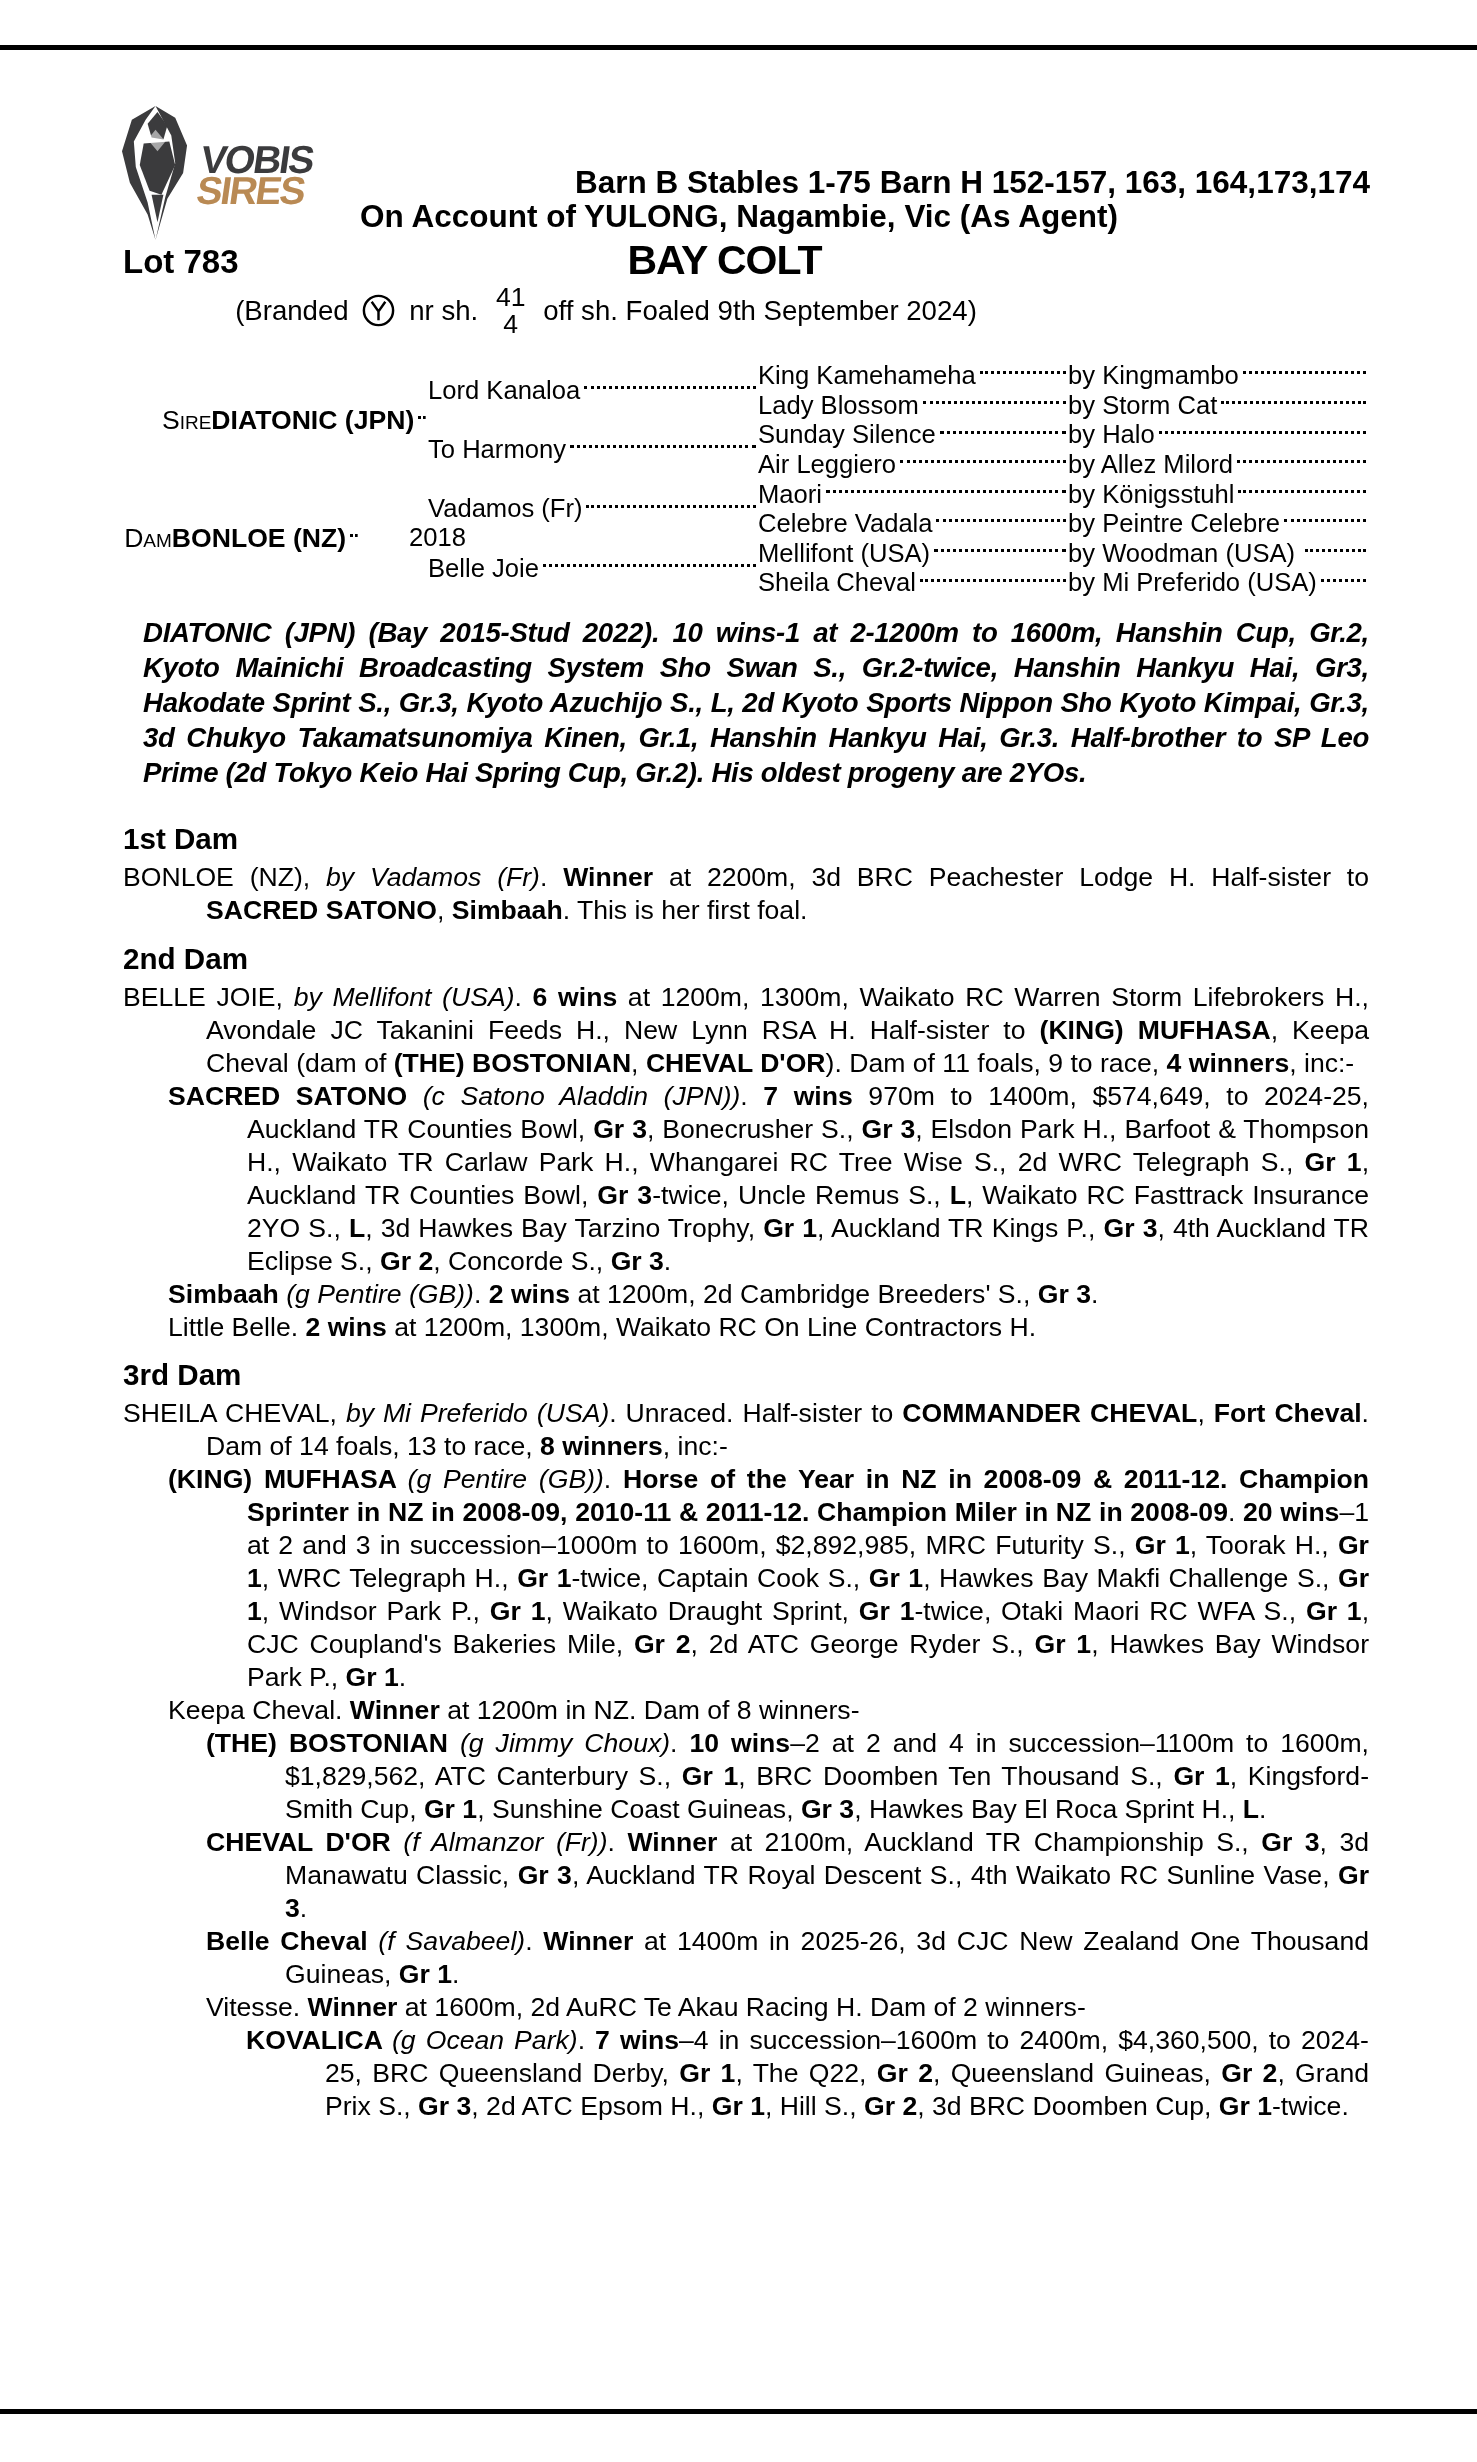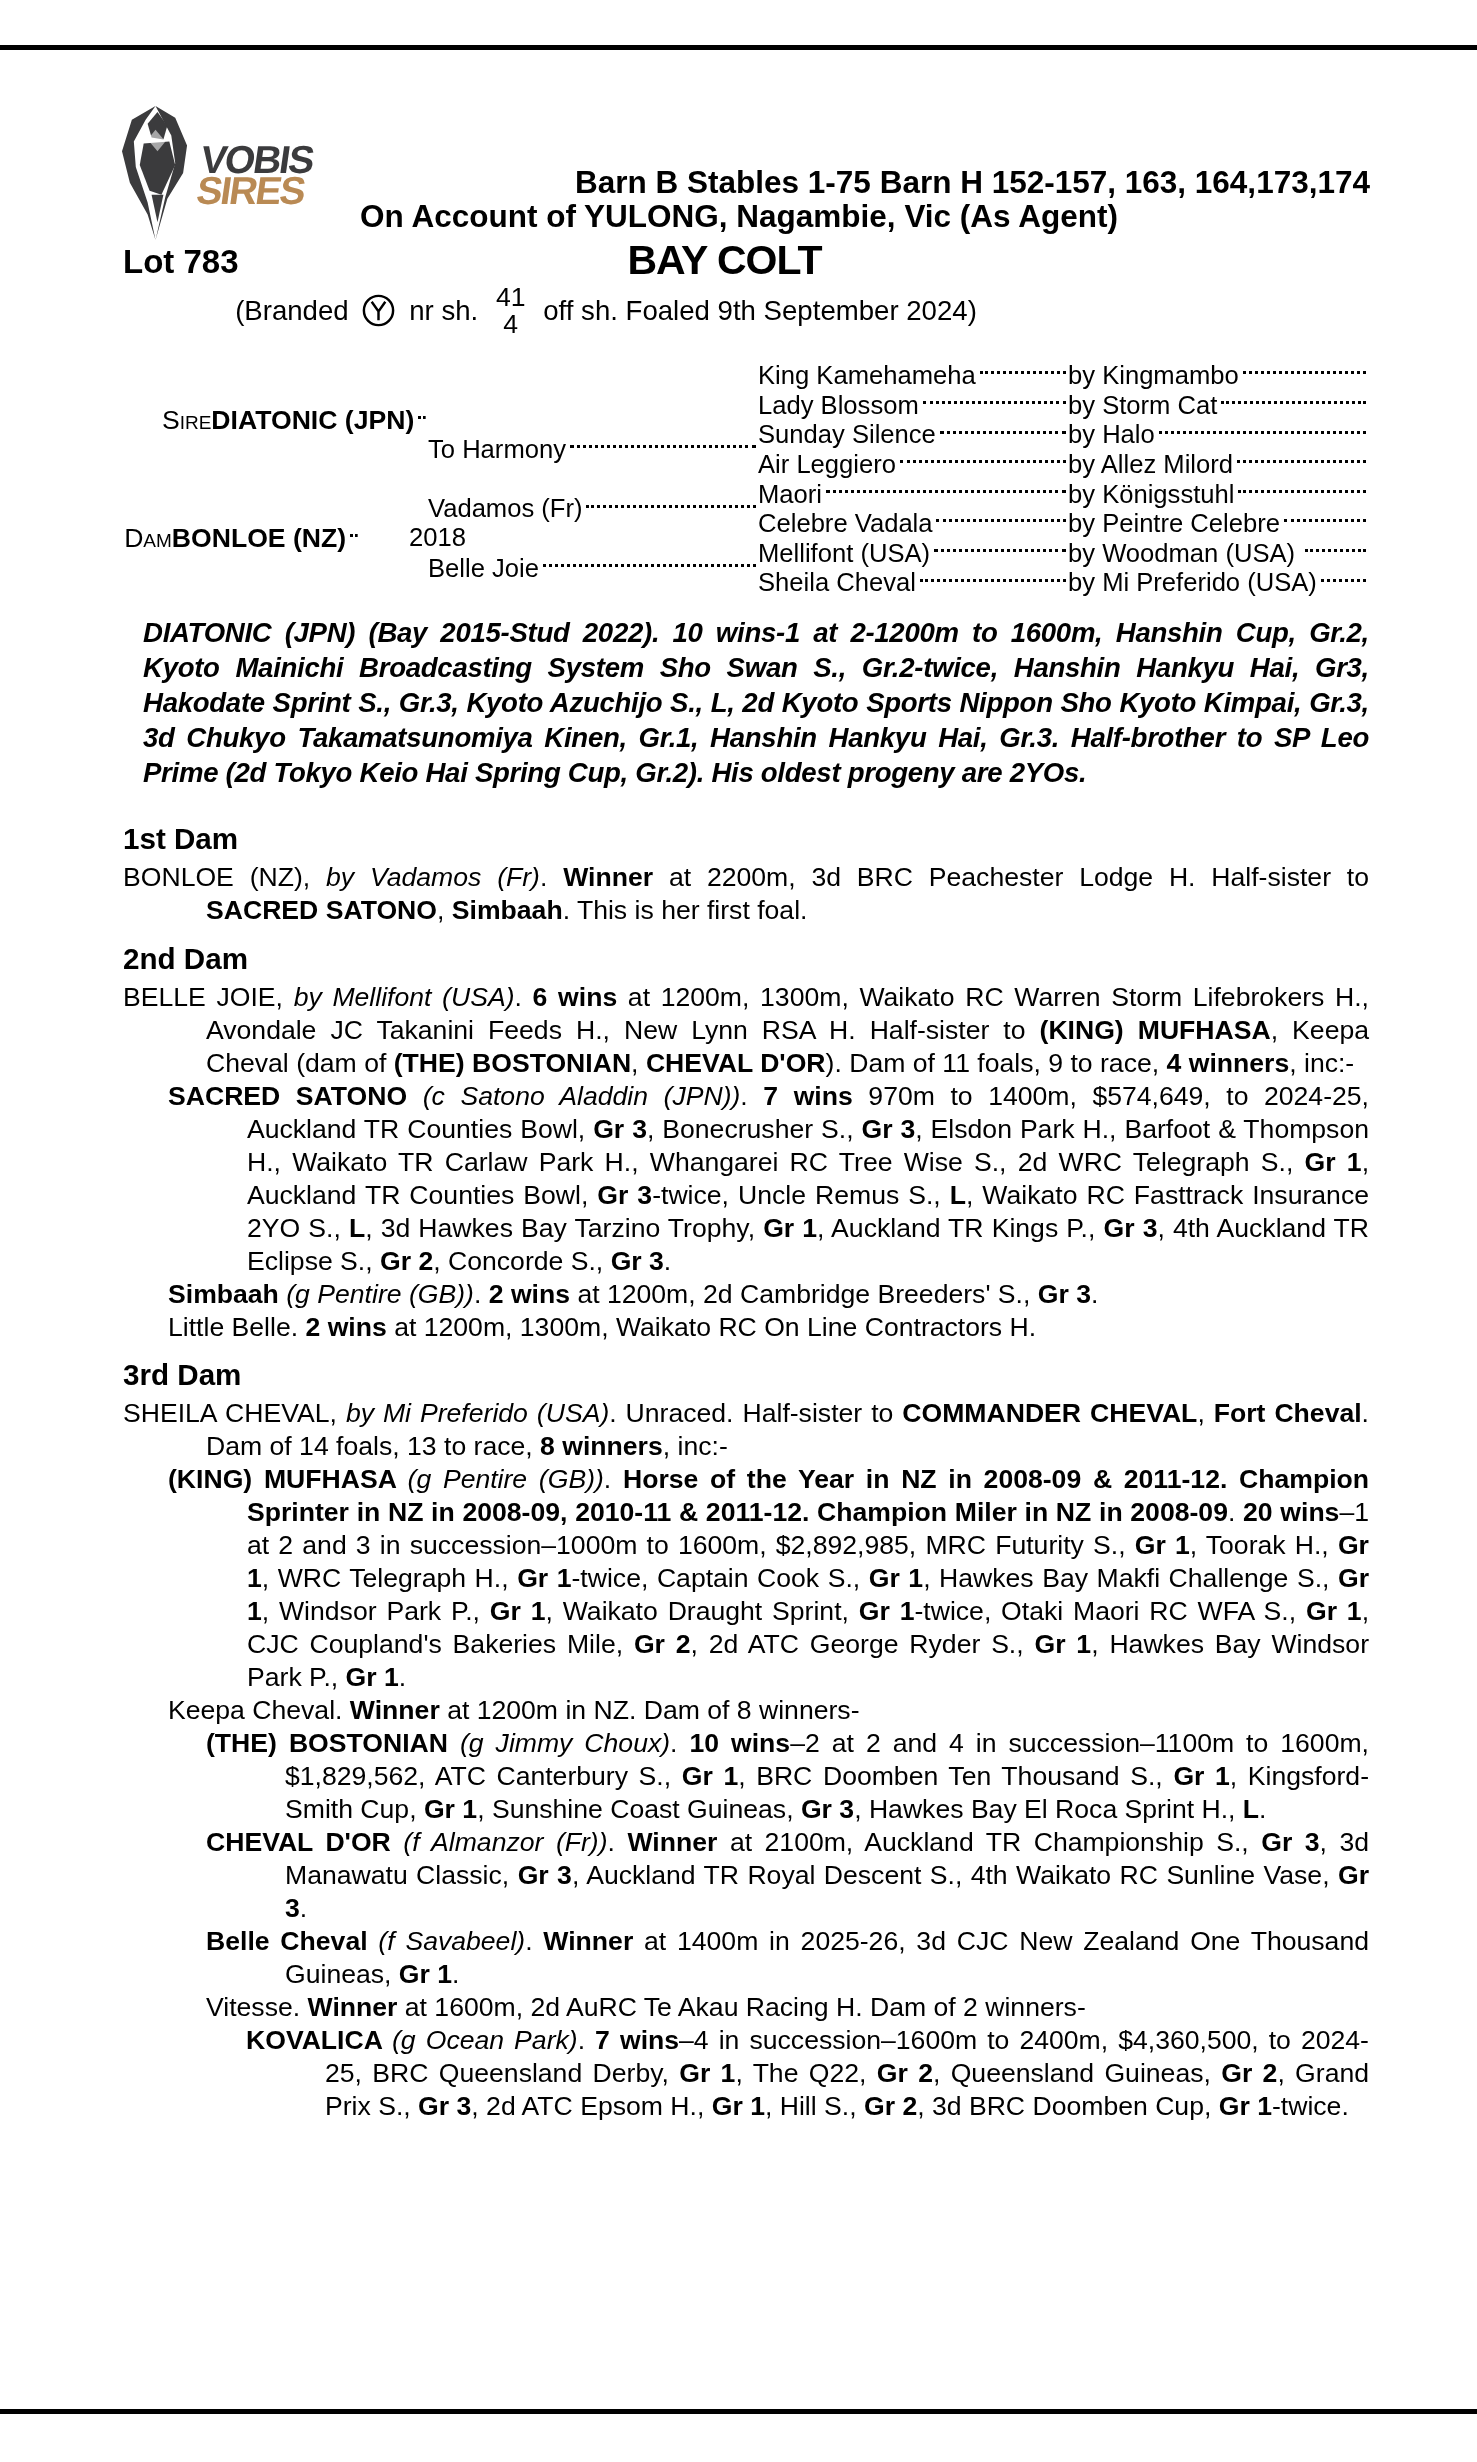--- a/index.html
+++ b/index.html
@@ -122,20 +122,24 @@
       <div class="ped-main" style="width:100%;">
         <div class="ped-label">Dam</div>
         <div class="ped-name-row">
           <span class="ped-name">BONLOE (NZ)</span>
           <span class="leader"></span>
         </div>
         <div class="ped-year">2018</div>
       </div>
     </div>
 
+    <div class="ped-cell parent-0">
+        <span class="gp-name">Lord Kanaloa</span>
+        <span class="leader"></span>
+      </div>
     <div class="ped-cell parent-1">
         <span class="gp-name">To Harmony</span>
         <span class="leader"></span>
       </div>
     <div class="ped-cell parent-2">
         <span class="gp-name">Vadamos (Fr)</span>
         <span class="leader"></span>
       </div>
     <div class="ped-cell parent-3">
         <span class="gp-name">Belle Joie</span>

